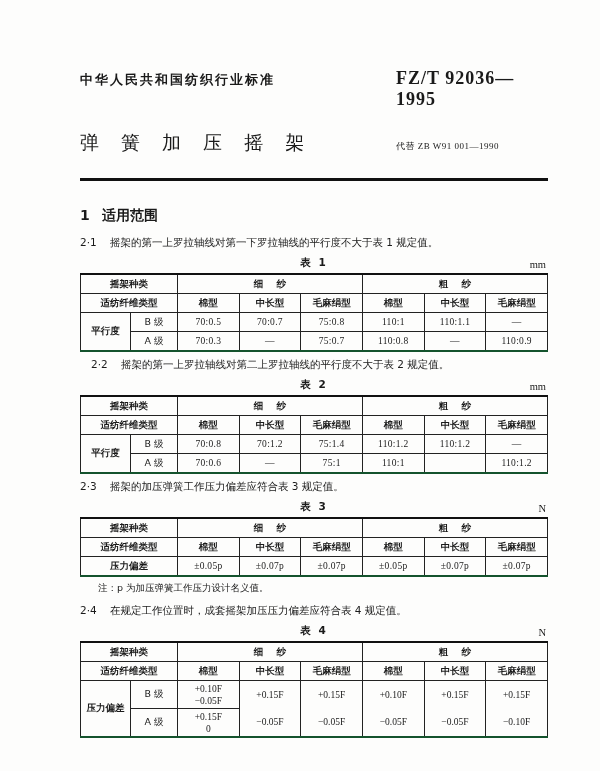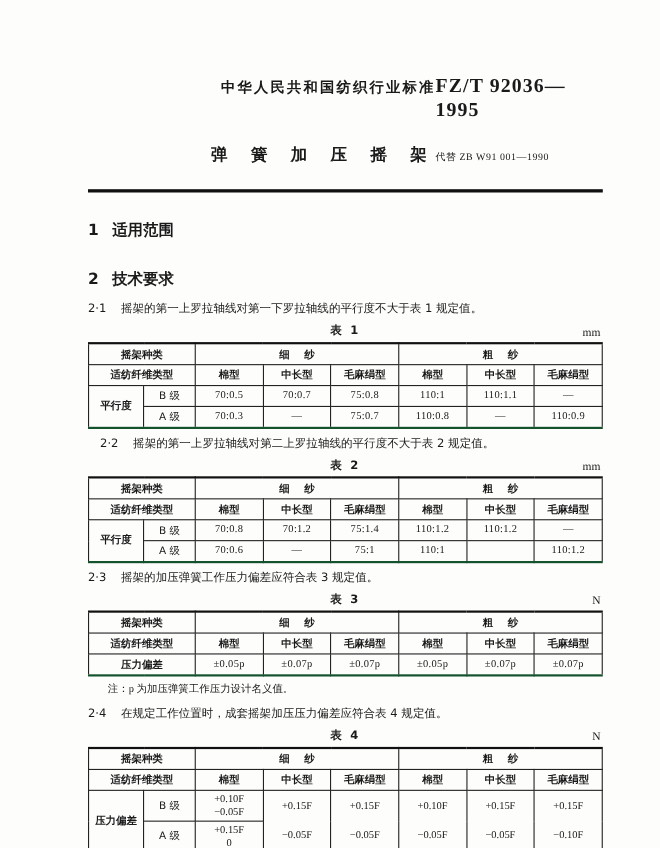--- a/index.html
+++ b/index.html
@@ -4,26 +4,26 @@
 <style>
   html,body{margin:0;padding:0;background:#ffffff;}
   .page{
     width:600px;height:771px;box-sizing:border-box;position:relative;
     background:#fdfdfc;color:#1a1a1a;
     font-family:"DejaVu Sans",sans-serif;
     padding:68px 52px 0 80px;overflow:hidden;
   }
   
   .hrow{display:flex;align-items:baseline;}
-  .hcenter{flex:1;text-align:right;}
+  .hcenter{flex:1;text-align:left;}
   .hright{width:152px;text-align:left;}
   .org{font-size:13px;font-weight:bold;letter-spacing:2px;white-space:pre;}
   .code{font-size:18px;font-weight:bold;font-family:"Liberation Serif",serif;letter-spacing:1px;}
   .hrow2{margin-top:20px;}
-  .doc-title{font-size:15px;font-weight:bold;letter-spacing:8px;white-space:pre;}
+  .doc-title{font-size:19px;font-weight:normal;letter-spacing:8px;white-space:pre;}
   .replaces{font-size:9px;font-family:"Liberation Serif",serif;letter-spacing:0.5px;}
   .rule{height:3px;background:#111;margin-top:22px;}
   
   .sec-h{margin-top:26px;font-size:14px;font-weight:bold;}
   .sec-h .no{display:inline-block;min-width:22px;}
   .body-text{margin:13px 0 0 0;font-size:10.5px;text-indent:21px;}
   .clause{margin-top:11px;font-size:10.5px;}
   .clause .no{display:inline-block;min-width:30px;}
   
   .tcap{position:relative;text-align:center;margin:6px 0 3px 0;font-size:10.5px;}
@@ -37,21 +37,21 @@
   table.tbl tr:first-child td{border-top:none;}
   table.tbl tr:last-child td{border-bottom:none;}
   col.c1{width:50px;} col.c2{width:47px;}
   td.grp{white-space:pre;font-weight:600;}
   td.hd{font-weight:600;}
   td.num{font-family:"Liberation Serif",serif;letter-spacing:0.3px;}
   tr.tall td{height:27px;}
   .two{display:flex;flex-direction:column;justify-content:center;align-items:center;gap:2px;
        font-family:"Liberation Serif",serif;}
   .two.spread{height:54px;justify-content:space-around;gap:0;}
-  .note{margin:5px 0 0 0;font-size:9.5px;padding-left:18px;font-family:Liberation Serif, serif;}
+  .note{margin:5px 0 0 0;font-size:9.5px;padding-left:18px;}
 </style>
 </head>
 <body>
 
 <div class="page">
 
   <div class="hrow">
     <div class="hcenter">
       <span class="org">中华人民共和国纺织行业标准</span>
     </div>
@@ -66,23 +66,20 @@
     <div class="hright">
       <span class="replaces">代替 ZB W91 001—1990</span>
     </div>
   </div>
   <div class="rule"></div>
 
   <div class="sec-h">
     <span class="no">1</span><span>适用范围</span>
   </div>
 
-  <div class="sec-h">
-    <span class="no">2</span><span>技术要求</span>
-  </div>
 
   <div class="clause">
     <span class="no">2·1</span><span>摇架的第一上罗拉轴线对第一下罗拉轴线的平行度不大于表 1 规定值。</span>
   </div>
   <div class="tcap">
     <span class="cap">表 1</span>
     <span class="unit">mm</span>
   </div>
   <table class="tbl">
     <colgroup>

